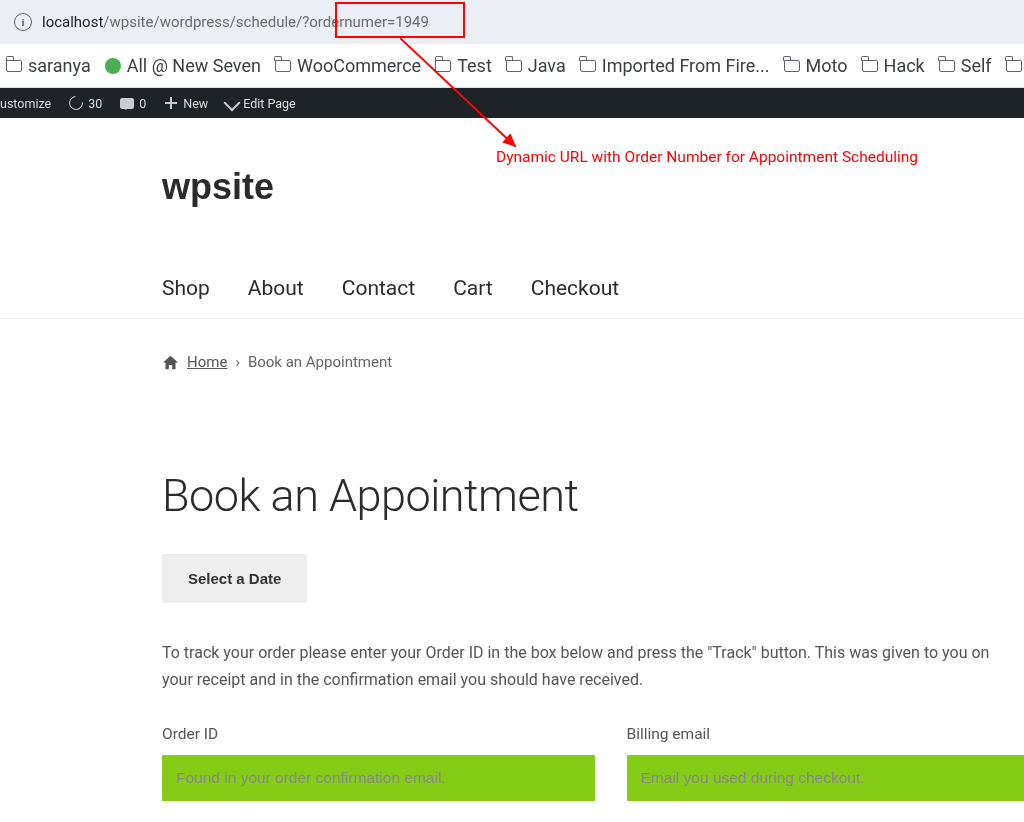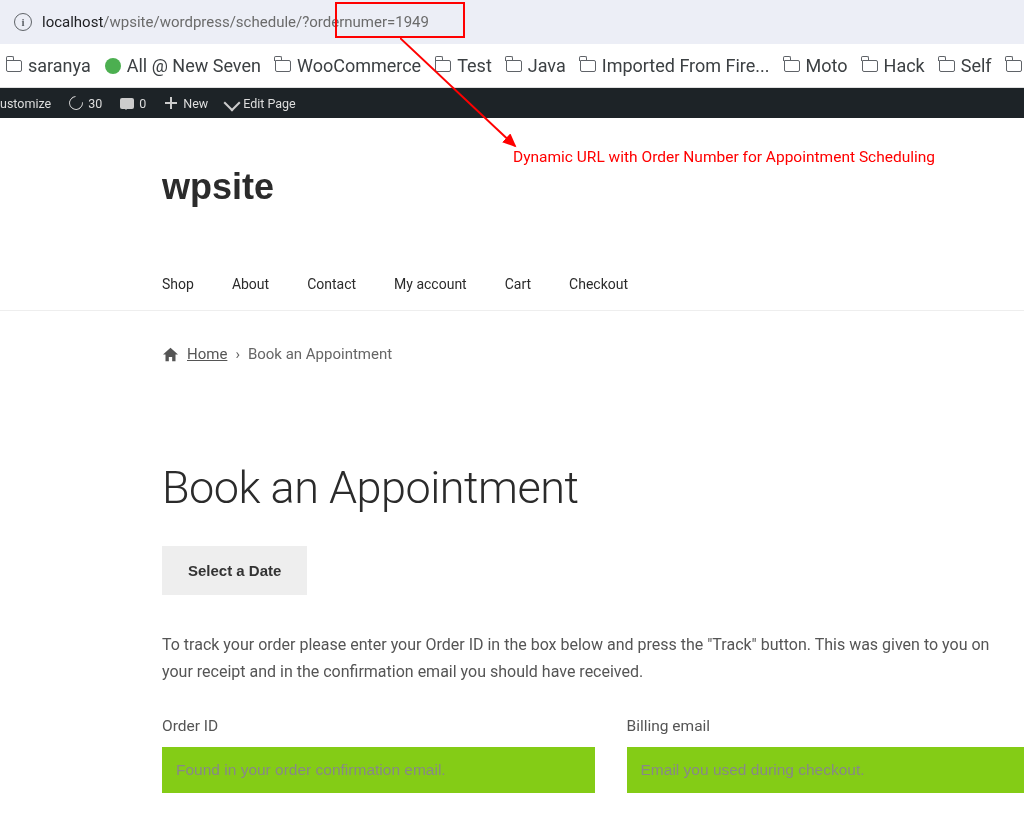--- a/index.html
+++ b/index.html
@@ -28,31 +28,31 @@
   .icon-comment::after { content: ""; position: absolute; bottom: -4px; left: 3px; border: 3px solid transparent; border-top-color: #ccc; }
   .icon-plus { position: relative; }
   .icon-plus::before, .icon-plus::after { content: ""; position: absolute; background: #ccc; }
   .icon-plus::before { width: 12px; height: 2px; top: 6px; left: 1px; }
   .icon-plus::after { width: 2px; height: 12px; top: 1px; left: 6px; }
   .icon-pencil { width: 12px; height: 12px; border-left: 2px solid #ccc; border-bottom: 2px solid #ccc; transform: rotate(-45deg); }
 
   
   .annotation-box { position: absolute; top: 2px; left: 335px; width: 130px; height: 36px; border: 2.5px solid #ff0000; z-index: 50; pointer-events: none; }
   .annotation-arrow { position: absolute; top: 38px; left: 400px; z-index: 50; pointer-events: none; }
-  .annotation-text { position: absolute; top: 148px; left: 513px; color: #ff0000; font-size: 15.5px; z-index: 50; pointer-events: none; }
+  .annotation-text { position: absolute; top: 148px; left: 496px; color: #ff0000; font-size: 15.5px; z-index: 50; pointer-events: none; }
 
   
   .page { width: 100%; }
   .site-header { padding: 48px 0 0 0; }
   .container { width: 865px; margin: 0 0 0 162px; }
   .site-title { font-size: 36px; font-weight: 700; color: #2b2b2b; font-family: Arial, sans-serif; }
 
   .main-nav { border-bottom: 1px solid #eee; margin-top: 50px; }
   .nav-inner { display: flex; gap: 38px; }
-  .nav-item { font-size: 14px; color: #2b2b2b; padding: 18px 0; }
+  .nav-item { font-size: 21px; color: #2b2b2b; padding: 18px 0; }
 
   .breadcrumb { display: flex; align-items: center; gap: 8px; margin-top: 34px; font-size: 15px; color: #666; }
   .bc-home { text-decoration: underline; color: #555; }
   .home-icon-svg { width: 17px; height: 15px; }
 
   .page-title { font-size: 45px; font-weight: 300; color: #2b2b2b; margin-top: 98px; letter-spacing: -0.5px; }
 
   .btn-grey { display: inline-block; background: #eeeeee; color: #333; font-size: 15px; font-weight: 600; padding: 16px 26px; margin-top: 32px; border: none; }
 
   .track-text { font-size: 16px; color: #555; line-height: 1.7; margin-top: 36px; max-width: 850px; }
@@ -156,21 +156,20 @@
     <div class="container">
       <div class="site-title">wpsite</div>
     </div>
   </div>
 
   <div class="main-nav">
     <div class="container nav-inner">
       <div class="nav-item">Shop</div>
       <div class="nav-item">About</div>
       <div class="nav-item">Contact</div>
-      <div class="nav-item">My account</div>
       <div class="nav-item">Cart</div>
       <div class="nav-item">Checkout</div>
     </div>
   </div>
 
   <div class="container">
     <div class="breadcrumb">
       <svg class="home-icon-svg" viewBox="0 0 20 18">
         <path d="M10 1 L19 9 L16 9 L16 17 L12 17 L12 12 L8 12 L8 17 L4 17 L4 9 L1 9 Z" fill="#555"></path>
       </svg>

